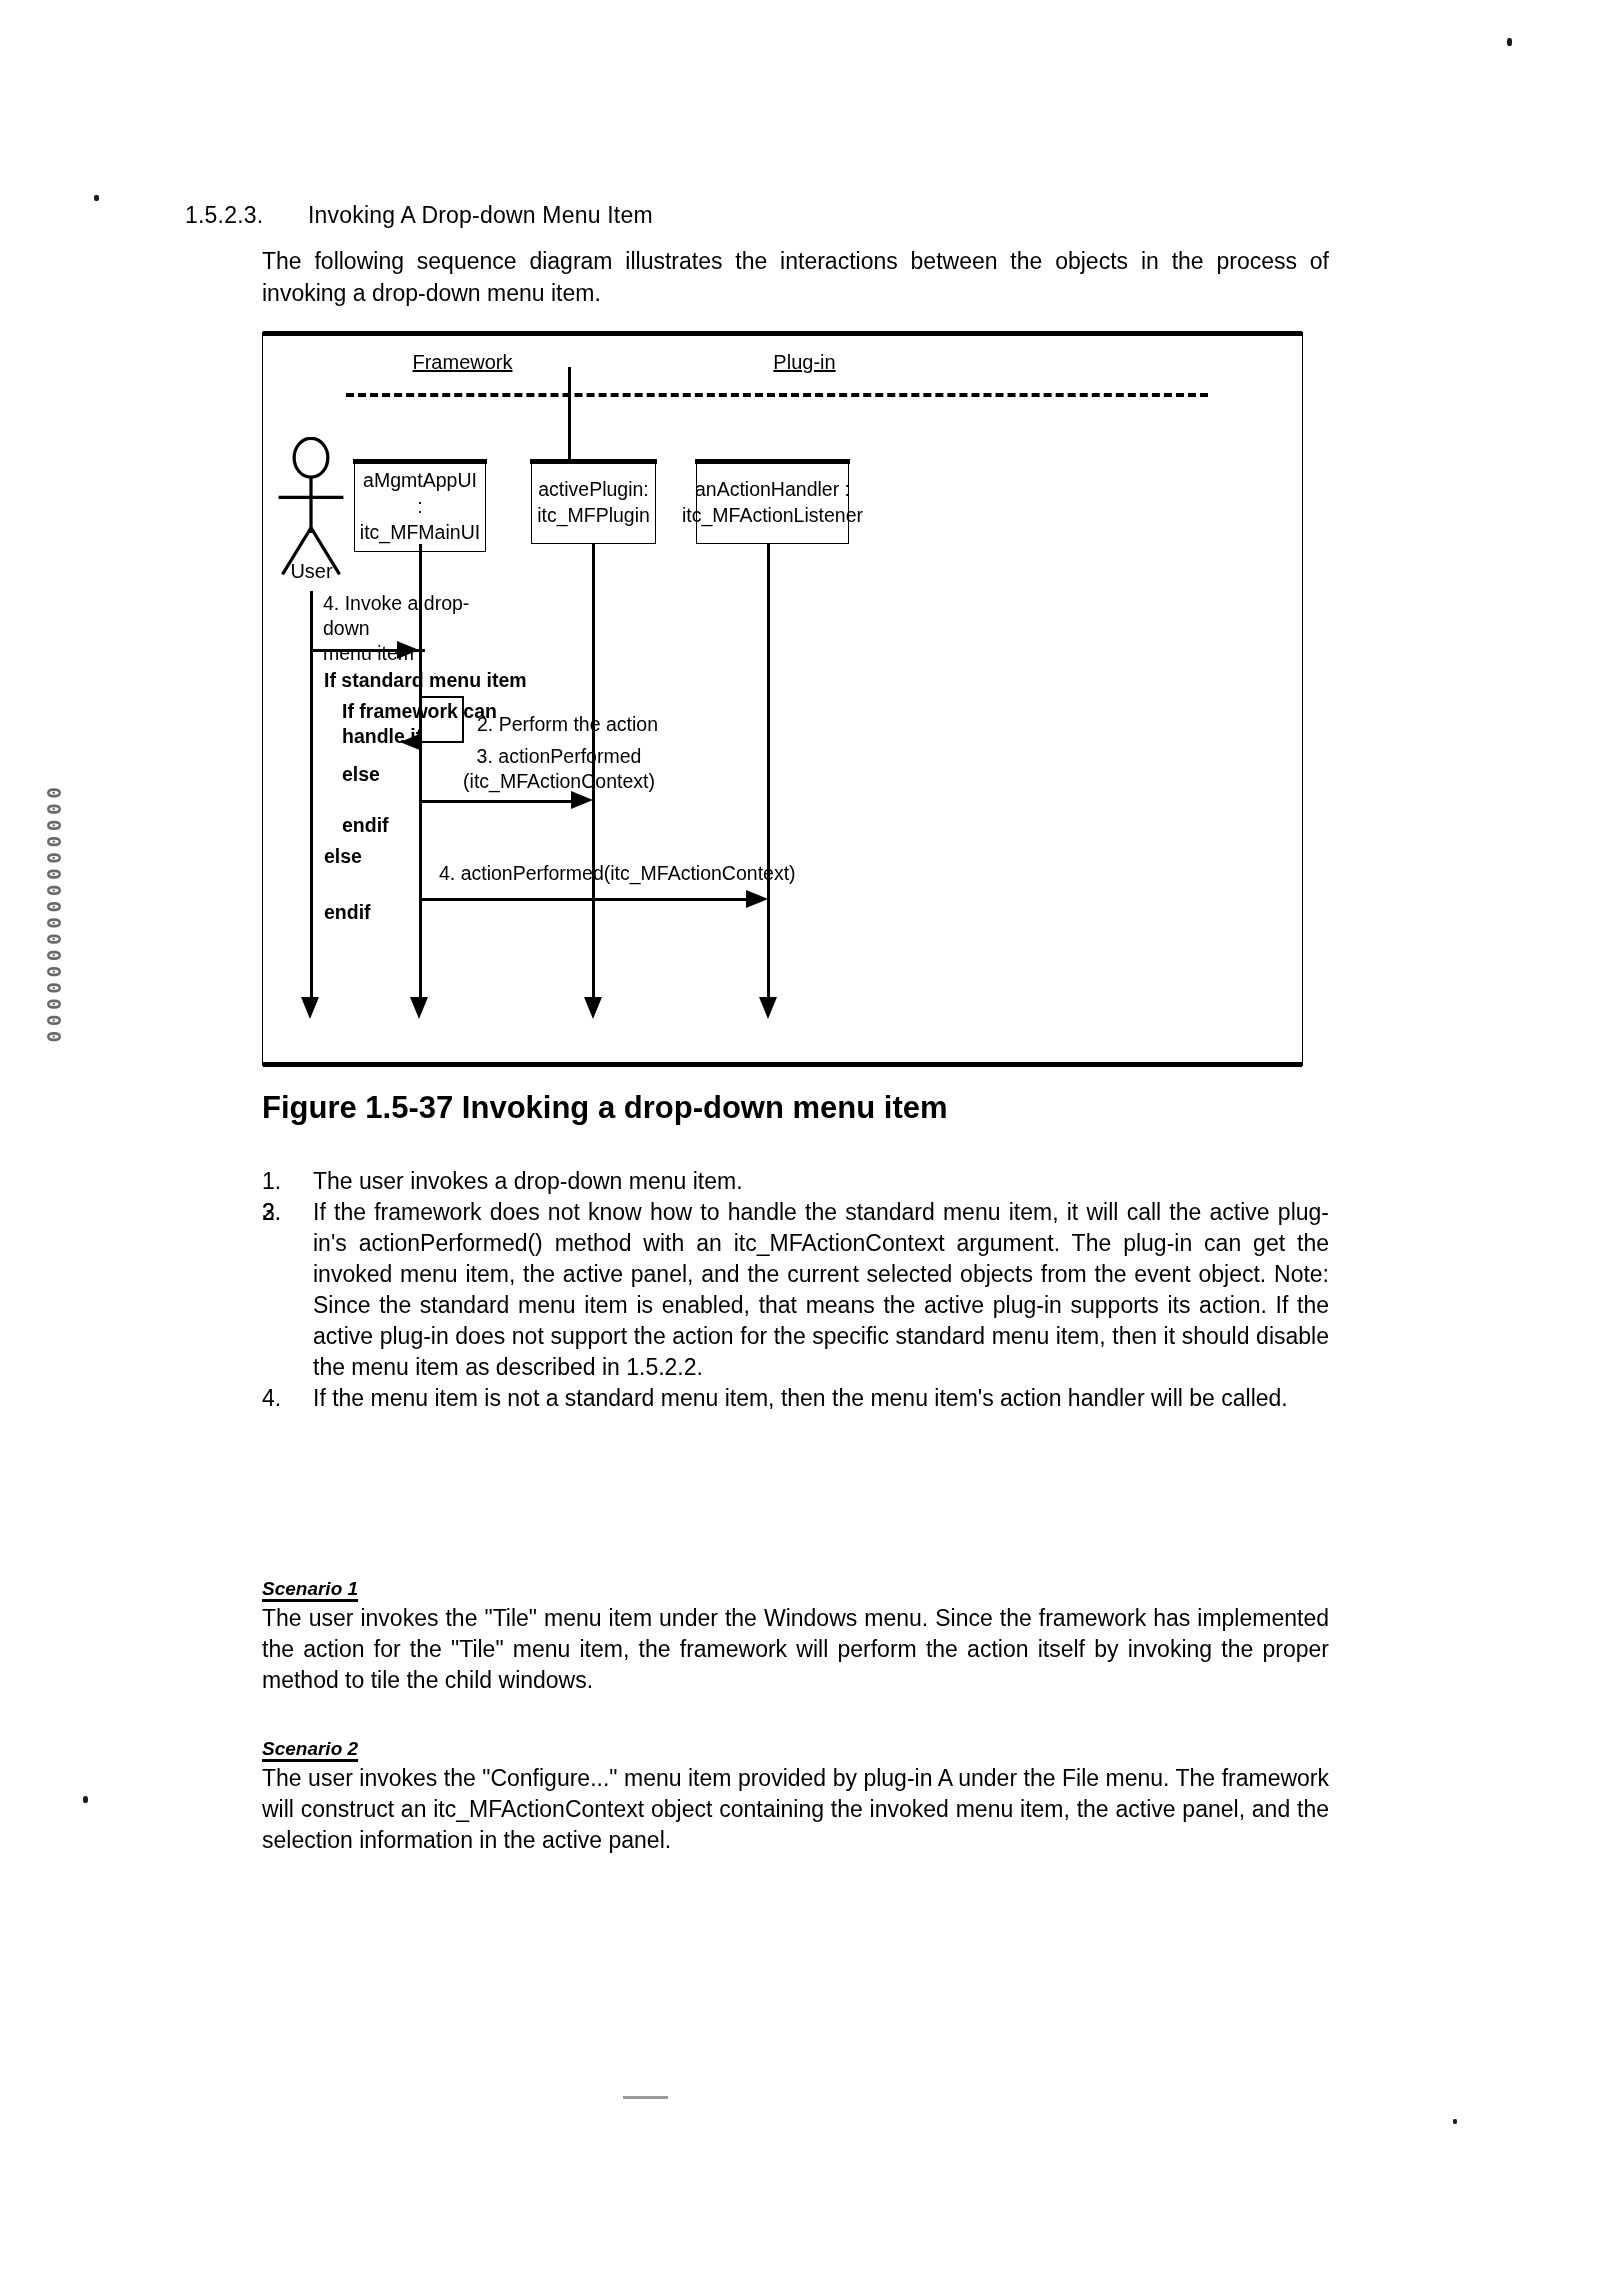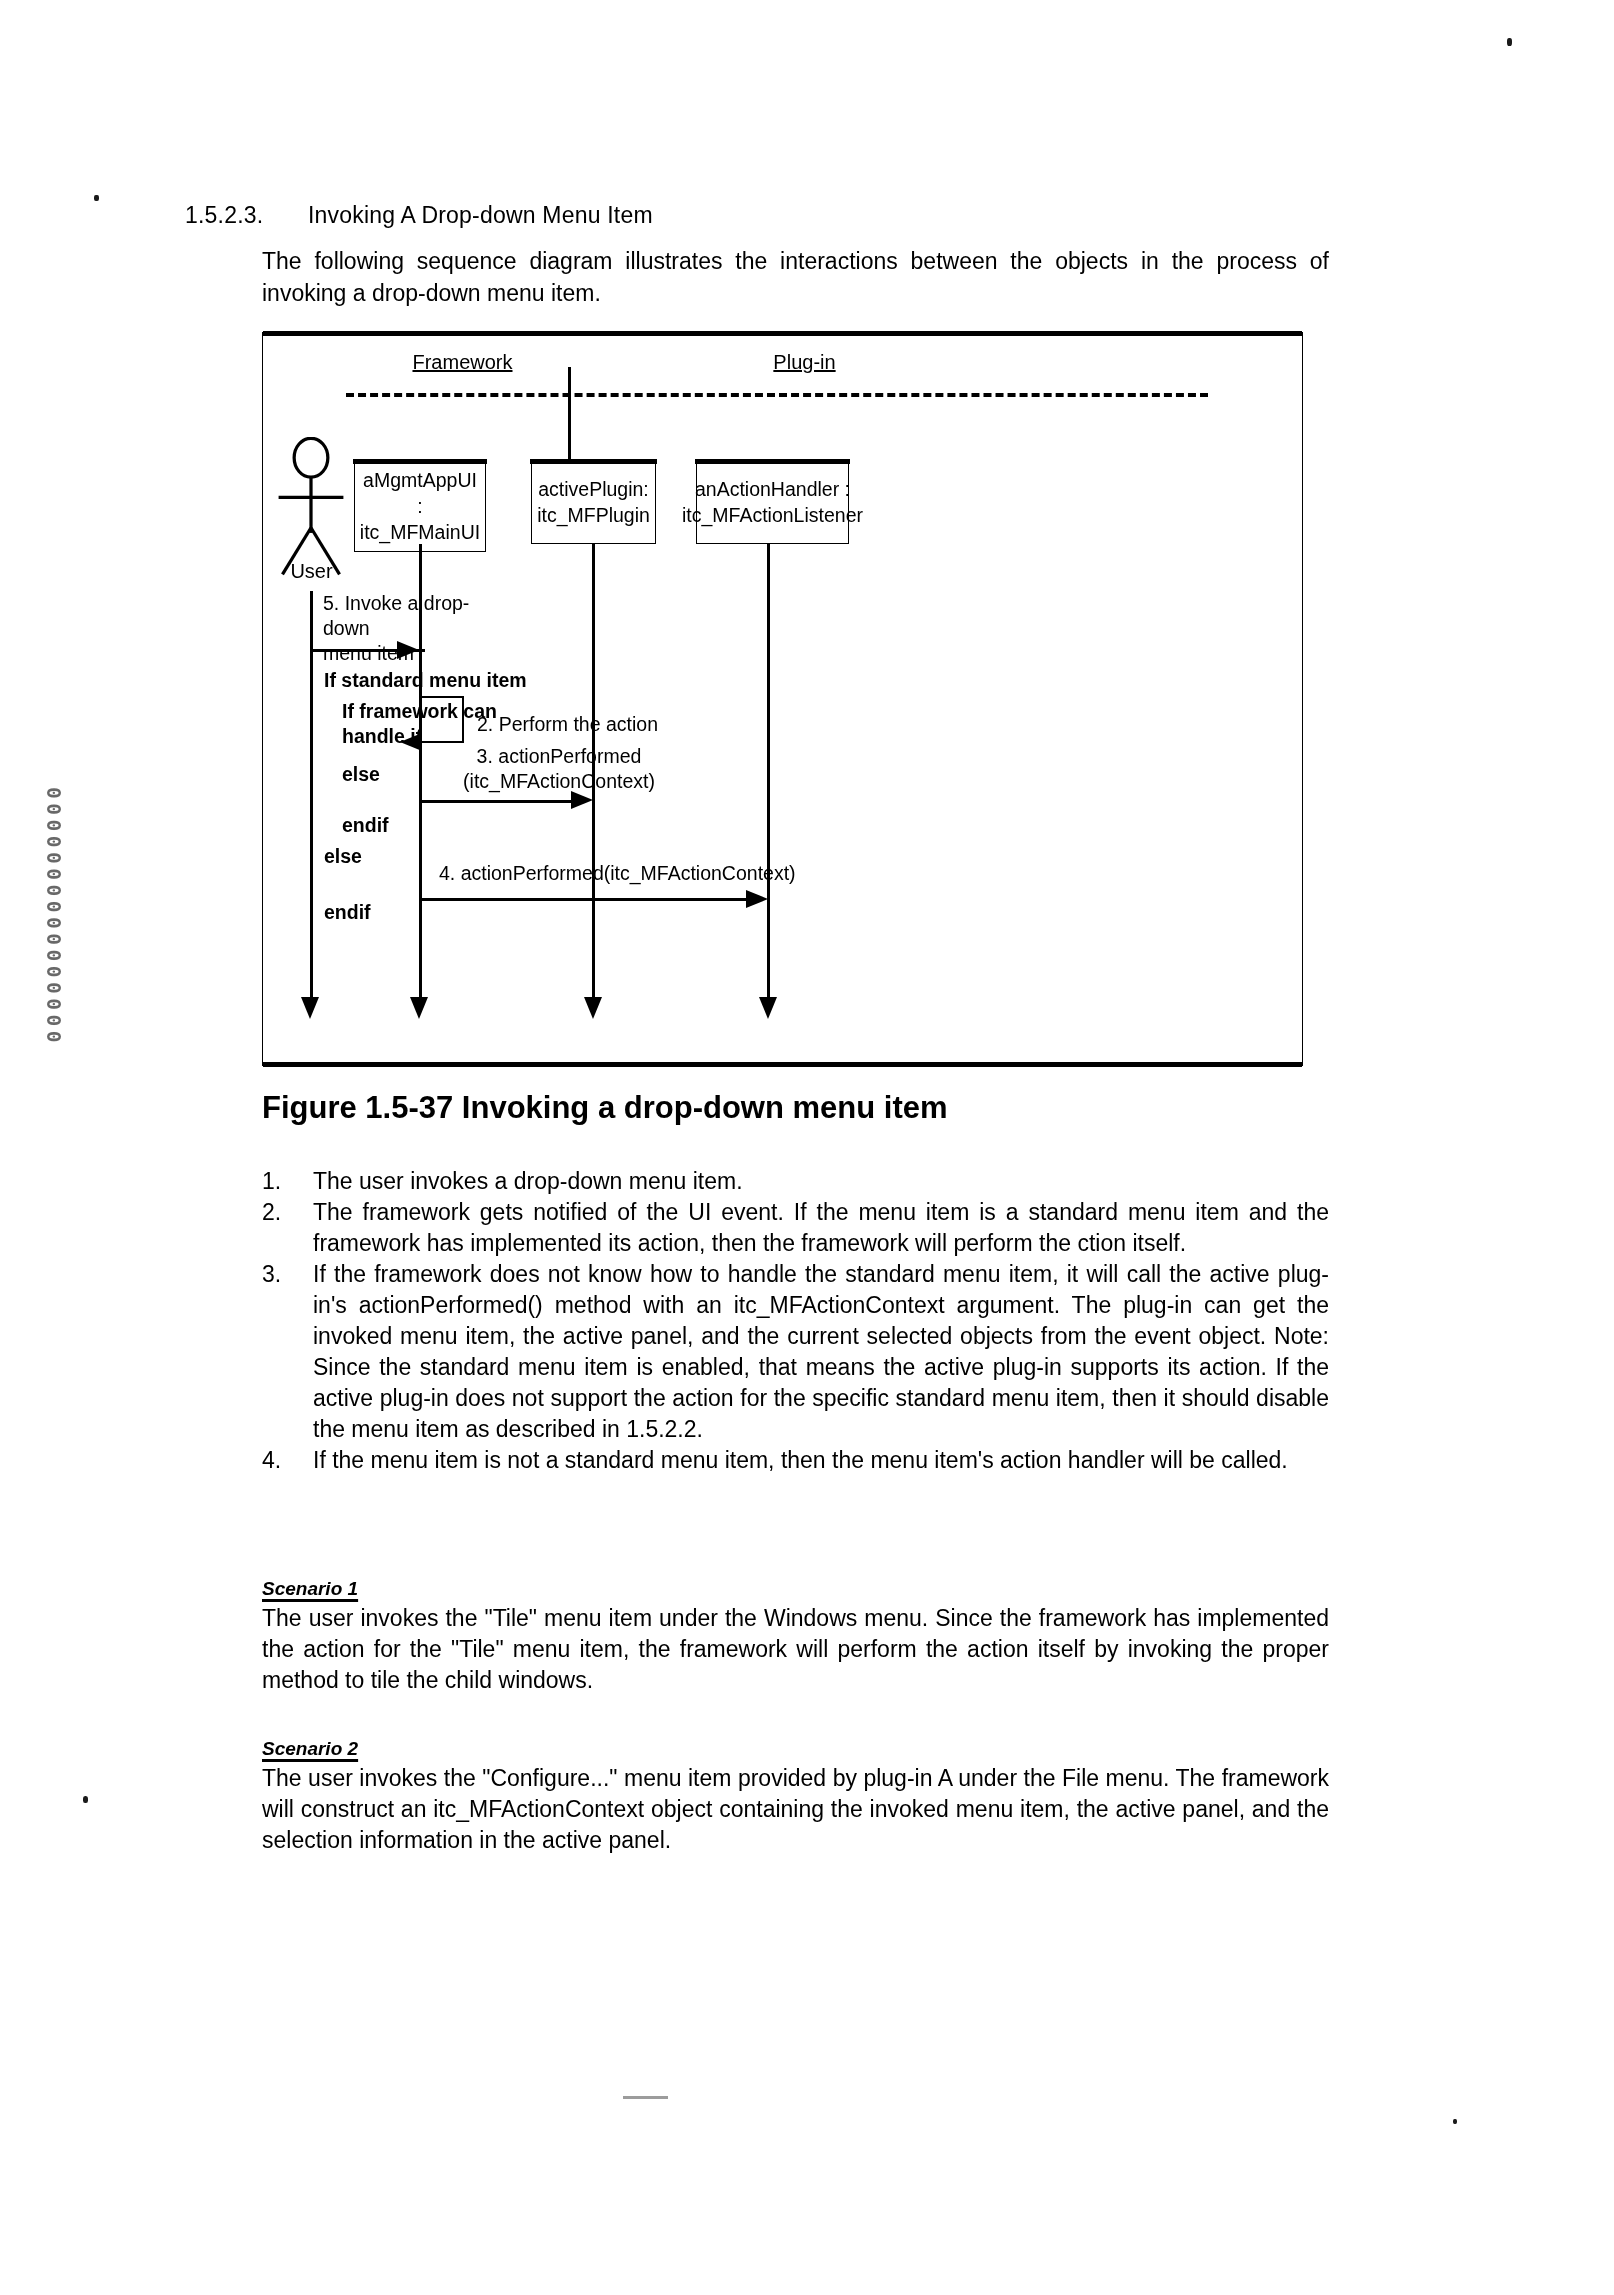--- a/index.html
+++ b/index.html
@@ -357,21 +357,21 @@
 
     <div class="lifeline" style="left:156px;top:211px;height:457px;"></div>
     <div class="lifeline-head" style="left:147px;top:664px;"></div>
 
     <div class="lifeline" style="left:329px;top:211px;height:457px;"></div>
     <div class="lifeline-head" style="left:321px;top:664px;"></div>
 
     <div class="lifeline" style="left:504px;top:211px;height:457px;"></div>
     <div class="lifeline-head" style="left:496px;top:664px;"></div>
 
-    <div class="msg-label" style="left:60px;top:258px;width:188px;">5. Invoke a drop-down
+    <div class="msg-label" style="left:60px;top:258px;width:188px;">4. Invoke a drop-down
 menu item</div>
     <div class="msg-line" style="left:47px;top:316px;width:115px;"></div>
     <div class="msg-arrow-r" style="left:134px;top:308px;"></div>
 
     <div class="guard" style="left:61px;top:335px;">If standard menu item</div>
     <div class="guard" style="left:79px;top:366px;width:162px;">If framework can
 handle it</div>
     <div class="guard" style="left:79px;top:429px;">else</div>
     <div class="guard" style="left:79px;top:480px;">endif</div>
     <div class="guard" style="left:61px;top:511px;">else</div>
@@ -393,21 +393,20 @@
 
   <div class="caption">Figure 1.5-37 Invoking a drop-down menu item</div>
 
   <div class="numlist">
     <div class="numlist-item">
       <span class="marker">1.</span>
       <span>The user invokes a drop-down menu item.</span>
     </div>
     <div class="numlist-item">
       <span class="marker">2.</span>
-      <span>The framework gets notified of the UI event. If the menu item is a standard menu item and the framework has implemented its action, then the framework will perform the ction itself.</span>
     </div>
     <div class="numlist-item">
       <span class="marker">3.</span>
       <span>If the framework does not know how to handle the standard menu item, it will call the active plug-in's actionPerformed() method with an itc_MFActionContext argument. The plug-in can get the invoked menu item, the active panel, and the current selected objects from the event object. Note: Since the standard menu item is enabled, that means the active plug-in supports its action. If the active plug-in does not support the action for the specific standard menu item, then it should disable the menu item as described in 1.5.2.2.</span>
     </div>
     <div class="numlist-item">
       <span class="marker">4.</span>
       <span>If the menu item is not a standard menu item, then the menu item's action handler will be called.</span>
     </div>
   </div>

